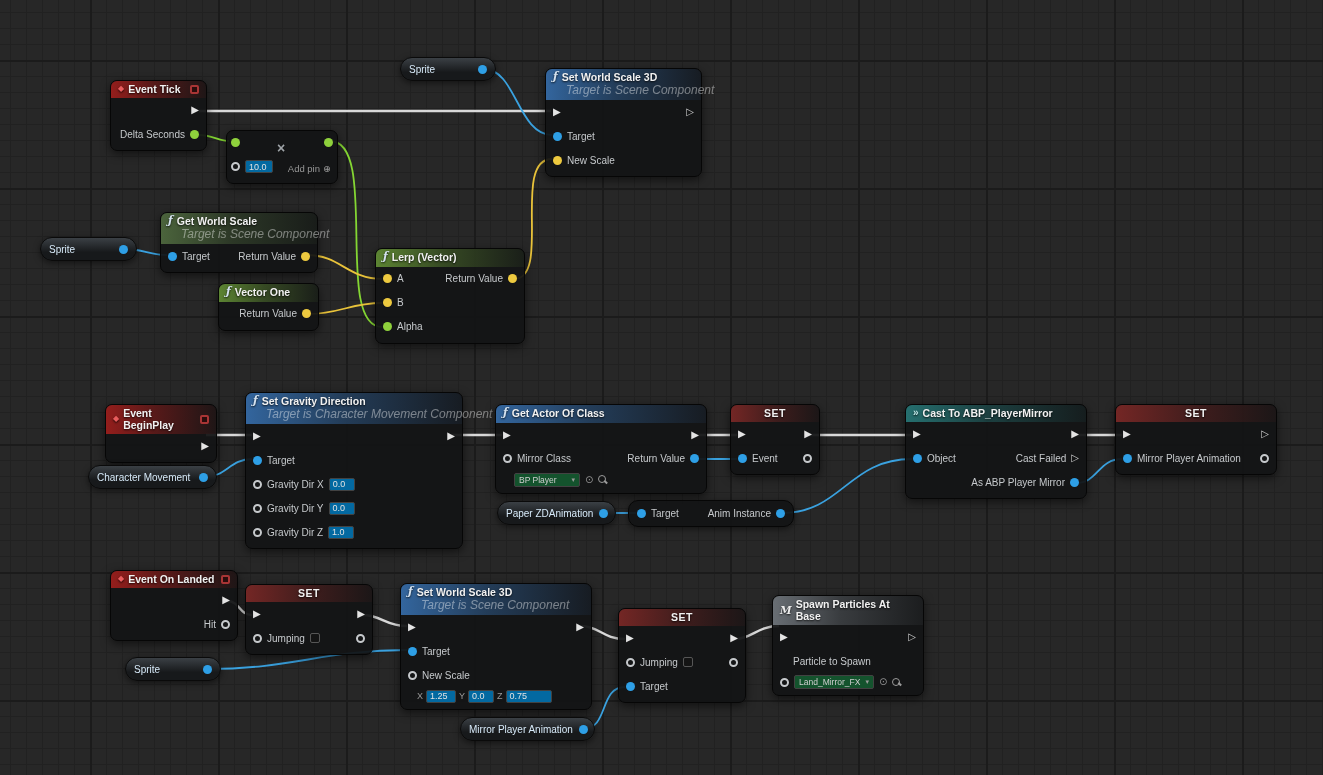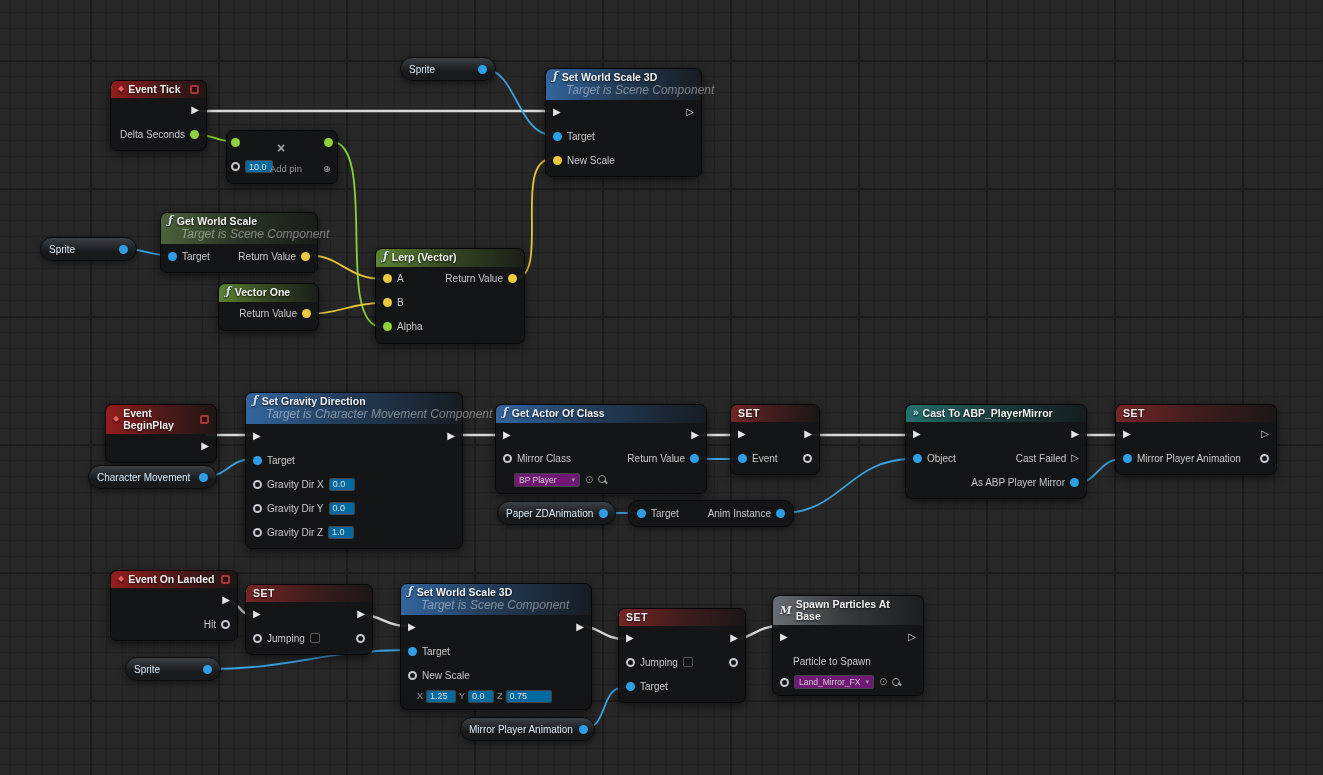--- a/index.html
+++ b/index.html
@@ -18,21 +18,21 @@
   .w-exec{stroke:#d9d9d9;stroke-width:2.4px}
   .w-grn{stroke:#84d633;stroke-width:1.8px}
   .w-yel{stroke:#e9c33a;stroke-width:1.8px}
   .w-blue{stroke:#3aa2e0;stroke-width:1.8px}
 
   .node{position:absolute;z-index:3;background:rgba(19,20,21,.94);border:1px solid #060606;border-radius:7px;
         box-shadow:0 3px 10px rgba(0,0,0,.55);color:#c6c9cc;font-size:10px;padding-bottom:4px}
   .hdr{padding:2px 7px 3px;border-radius:6px 6px 0 0;line-height:1.15}
   .hdr .t{display:flex;align-items:center;gap:4px;font-weight:bold;font-size:10.5px;color:#f1f1f1;text-shadow:0 1px 2px rgba(0,0,0,.8)}
   .hdr .sub{font-style:italic;font-size:12px;color:rgba(255,255,255,.42);margin-left:13px;white-space:nowrap}
-  .hdr.center .t{letter-spacing:.5px}
+  .hdr.center .t{justify-content:center;letter-spacing:.5px}
   .h-red{background:linear-gradient(90deg,rgba(152,30,28,.97),rgba(152,30,28,.5) 45%,rgba(90,25,22,.15))}
   .h-blue{background:linear-gradient(90deg,rgba(52,104,162,.97),rgba(52,104,162,.48) 45%,rgba(40,70,110,.14))}
   .h-green{background:linear-gradient(90deg,rgba(96,138,52,.95),rgba(96,138,52,.45) 45%,rgba(70,100,45,.12))}
   .h-green2{background:linear-gradient(90deg,rgba(78,104,62,.95),rgba(78,104,62,.42) 45%,rgba(60,82,50,.12))}
   .h-teal{background:linear-gradient(90deg,rgba(38,116,116,.95),rgba(38,116,116,.45) 45%,rgba(30,86,86,.12))}
   .h-set{background:linear-gradient(90deg,rgba(124,40,38,.92),rgba(124,40,38,.42) 50%,rgba(82,32,30,.12))}
   .h-gray{background:linear-gradient(90deg,rgba(112,118,124,.92),rgba(112,118,124,.4) 45%,rgba(82,87,92,.12))}
 
   .row{display:flex;align-items:center;gap:5px;height:24px;padding:0 7px;white-space:nowrap}
   .row.o{justify-content:flex-end}
@@ -49,25 +49,25 @@
   .cyn{background:#3fc1e8;border-color:#3fc1e8}
 
   .ex{font-size:10px;line-height:1;color:#e4e4e4;flex:none}
   .ex.hol{color:#cfcfcf}
   .dlg{width:9px;height:9px;border:2px solid #a83535;background:#2a0c0c;border-radius:2px;margin-left:auto;flex:none}
   .evt-ico{color:#e85c5c;font-size:8px;flex:none}
   .fn-ico{font-family:"DejaVu Serif",serif;font-style:italic;font-size:11px;color:#d5e3f0;flex:none}
   .cast-ico{color:#bfe8e8;font-size:10px;flex:none}
   .mac-ico{font-family:"DejaVu Serif",serif;font-style:italic;font-size:10.5px;color:#ececec;flex:none}
   .mulx{font-size:14px;font-weight:bold;color:#9fa4a8}
-  .addpin{display:flex;align-items:flex-end;gap:21px;color:#979797;font-size:9.5px}
+  .addpin{display:flex;align-items:flex-end;gap:3px;color:#979797;font-size:9.5px}
   .abs{position:absolute}
 
   .vb{display:inline-flex;align-items:center;height:13px;min-width:20px;padding:0 3px;background:#0369a1;border:1px solid #424242;border-radius:2px;color:#e2e2e2;font-size:9px}
-  .dd{display:inline-flex;align-items:center;gap:4px;height:14px;padding:0 4px;background:#701a75;border:1px solid #424242;border-radius:2px;color:#cfcfcf;font-size:8.5px}
+  .dd{display:inline-flex;align-items:center;gap:4px;height:14px;padding:0 4px;background:#14532d;border:1px solid #424242;border-radius:2px;color:#cfcfcf;font-size:8.5px}
   .dd .arr{font-size:7px;color:#9a9a9a}
   .tgt{font-size:10px;color:#909090;line-height:1;flex:none}
   .mag{position:relative;width:9px;height:9px;flex:none}
   .mag::before{content:"";position:absolute;left:0;top:0;width:6px;height:6px;border:1.2px solid #9a9a9a;border-radius:50%}
   .mag::after{content:"";position:absolute;left:5.5px;top:5.5px;width:3.5px;height:1.5px;background:#9a9a9a;transform:rotate(45deg)}
   .chk{width:10px;height:10px;background:#141414;border:1px solid #565656;border-radius:2px;flex:none}
   .axl{color:#9a9a9a;font-size:9px}
 
   .pill{position:absolute;z-index:3;display:flex;align-items:center;gap:6px;height:24px;padding:0 8px;
         background:linear-gradient(180deg,#3b4045,#17191b 65%);border:1px solid #0a0a0a;border-radius:12px;

